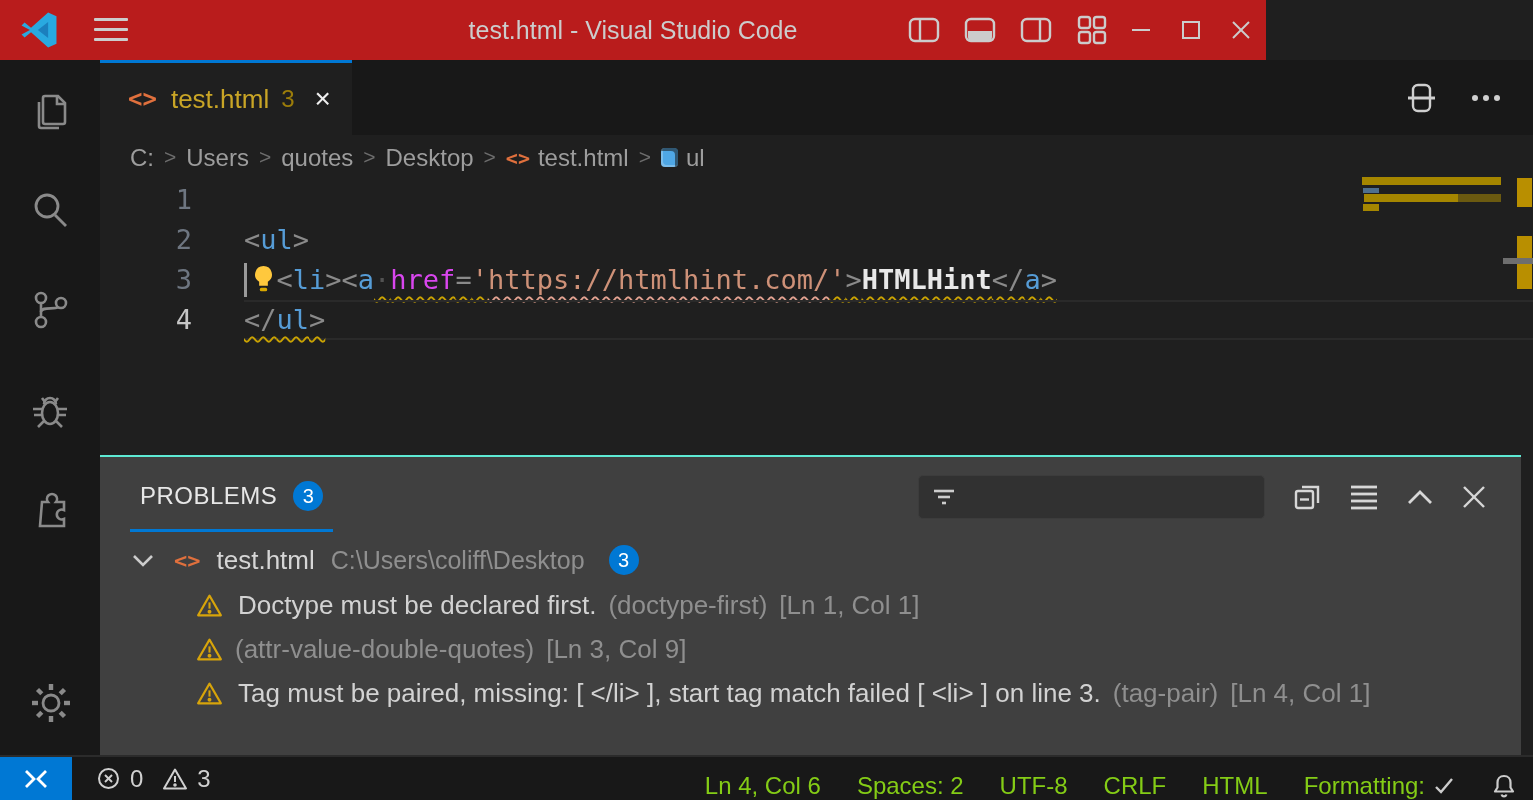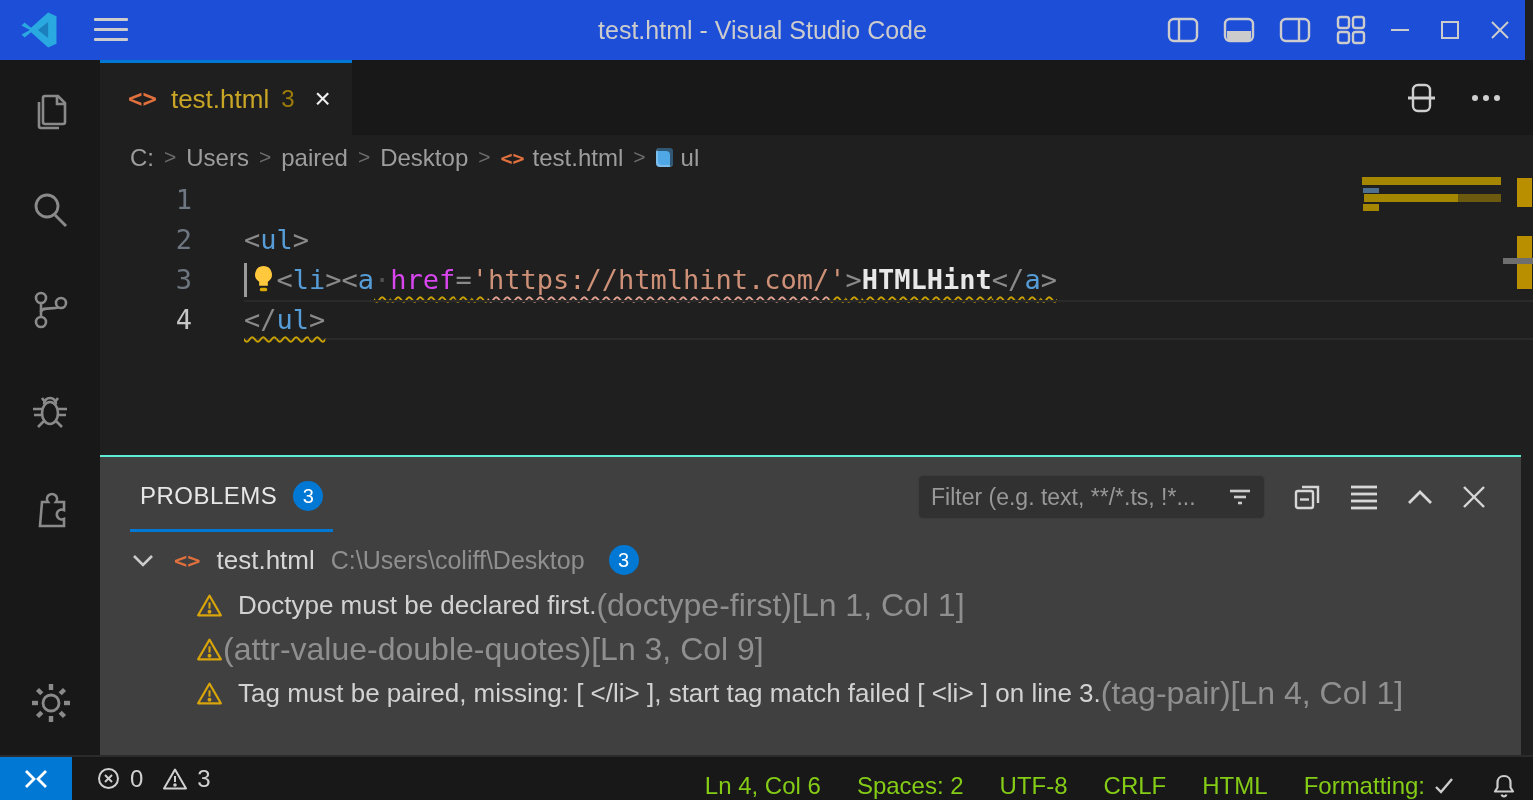--- a/index.html
+++ b/index.html
@@ -1,21 +1,21 @@
 <!DOCTYPE html>
 <html><head>
 <meta charset="utf-8">
 <style>
   * { margin:0; padding:0; box-sizing:border-box; }
   html,body { width:1533px; height:800px; overflow:hidden; background:#1f1f1f;
     font-family:"Liberation Sans", sans-serif; -webkit-font-smoothing:antialiased; }
   svg { display:block; }
 
   
-  #titlebar { position:absolute; left:0; top:0; width:1525px; height:60px; background:#1d4ed8; }
+  #titlebar { position:absolute; left:0; top:0; width:1266px; height:60px; background:#b91c1c; }
   #vscode-logo { position:absolute; left:20px; top:11px; }
   #menu-btn { position:absolute; left:92px; top:16px; width:40px; height:28px; }
   #menu-btn .bar { position:absolute; left:2px; width:34px; height:3px; background:#cccccc; border-radius:1px; }
   #window-title { position:absolute; left:0; right:0; top:0; height:60px; display:flex;
     align-items:center; justify-content:center; color:#cccccc; font-size:25px; }
   #layout-controls { position:absolute; right:158px; top:0; height:60px; display:flex; align-items:center; gap:24px; }
   #window-controls { position:absolute; right:0; top:0; height:60px; display:flex; }
   .win-btn { width:50px; height:60px; display:flex; align-items:center; justify-content:center; color:#cccccc; }
 
   
@@ -80,21 +80,21 @@
   .panel-ico { color:#d7d7d7; }
 
   #problems-list { position:absolute; left:0; top:80px; right:0; }
   .prob-file-row { height:46px; display:flex; align-items:center; padding-left:30px; }
   .pf-name { color:#d6d6d6; font-size:26px; margin-left:16px; }
   .pf-path { color:#8f8f8f; font-size:25px; margin-left:16px; }
   .prob-file-row .badge { margin-left:24px; }
   .prob-file-row .angle-ico { font-size:22px; margin-left:18px; }
   .prob-row { height:44px; display:flex; align-items:center; padding-left:96px; }
   .prob-msg { color:#d2d2d2; font-size:26px; margin-left:15px; }
-  .prob-dim { color:#8f8f8f; font-size:32px; margin-left:0; }
+  .prob-dim { color:#8f8f8f; font-size:26px; margin-left:12px; }
 
   
   #statusbar { position:absolute; left:0; top:755px; width:1533px; height:45px; background:#181818; border-top:2px solid #2b2b2b; }
   #remote-indicator { position:absolute; left:0; top:0; width:72px; height:43px; background:#0078d4;
     display:flex; align-items:center; justify-content:center; }
   #status-problems { position:absolute; left:96px; top:0; height:43px; display:flex; align-items:center; gap:9px;
     color:#d0d0d0; font-size:24px; }
   #status-right { position:absolute; right:16px; top:0; height:58px; display:flex; align-items:center; gap:36px;
     color:#84cc16; font-size:24px;justify-content:flex-end; }
   .status-item { display:flex; align-items:center; gap:8px; }
@@ -249,21 +249,21 @@
 <div id="breadcrumbs">
     <span class="bc-item">
       <span>C:</span>
     </span>
     <span class="bc-sep">&gt;</span>
     <span class="bc-item">
       <span>Users</span>
     </span>
     <span class="bc-sep">&gt;</span>
     <span class="bc-item">
-      <span>paired</span>
+      <span>quotes</span>
     </span>
     <span class="bc-sep">&gt;</span>
     <span class="bc-item">
       <span>Desktop</span>
     </span>
     <span class="bc-sep">&gt;</span>
     <span class="bc-item">
       <span class="angle-ico">&lt;&gt;</span>
       <span>test.html</span>
     </span>
@@ -301,21 +301,20 @@
 </div>
 
 <div id="panel">
   <div id="panel-tab">
     <span id="panel-tab-label">PROBLEMS</span>
     <span class="badge">3</span>
   </div>
 
   <div id="panel-actions">
     <div id="filter-box">
-      <input id="filter-input" type="text" placeholder="Filter (e.g. text, **/*.ts, !*..." style="">
       <span>
         <svg width="26" height="26" viewBox="0 0 26 26" stroke="#cccccc" stroke-width="2.6" fill="none">
           <line x1="3" y1="7" x2="23" y2="7"></line>
             <line x1="7" y1="13" x2="19" y2="13"></line>
             <line x1="11" y1="19" x2="15" y2="19"></line>
         </svg>
       </span>
     </div>
     <span class="panel-ico">
       <svg width="30" height="30" viewBox="0 0 30 30" fill="none" stroke="#d7d7d7" stroke-width="2.4">

